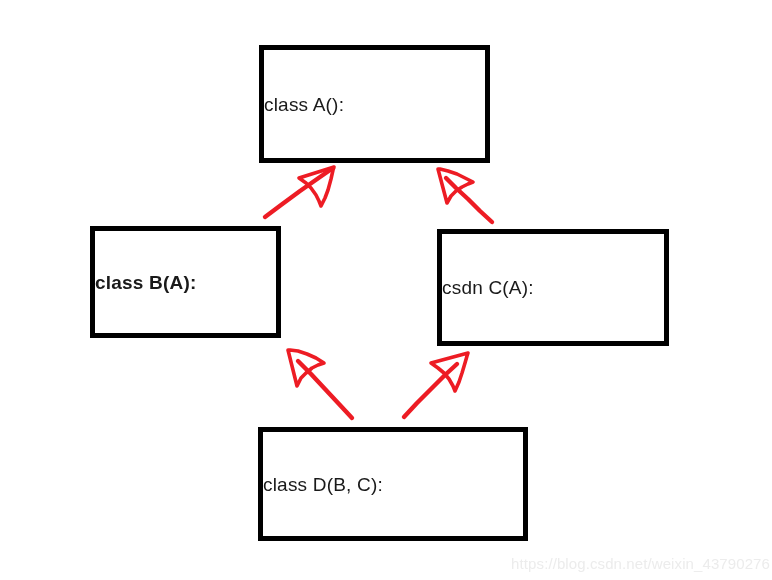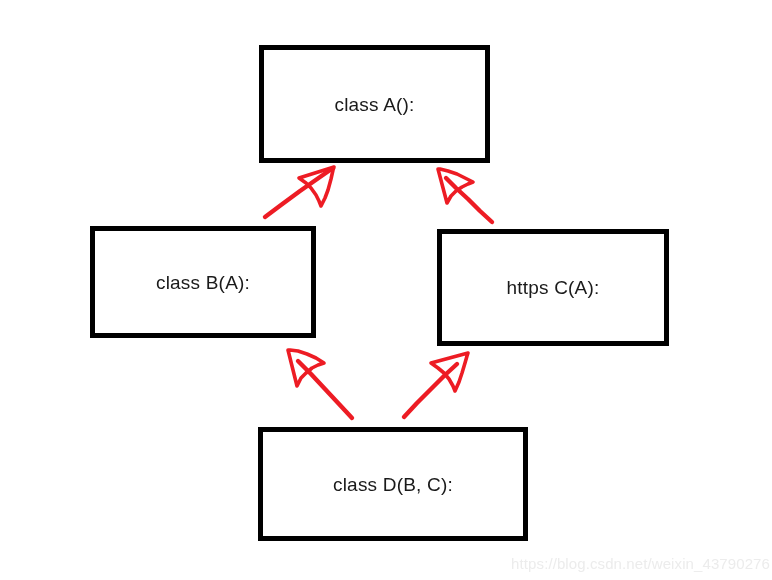--- a/index.html
+++ b/index.html
@@ -17,33 +17,32 @@
     background: #ffffff;
     overflow: hidden;
   }
   .node {
     position: absolute;
     box-sizing: border-box;
     background: #ffffff;
     border: 5px solid #000000;
     display: flex;
     align-items: center;
-    justify-content: center;
     z-index: 3;
   }
   .node-label {
     font-family: "Liberation Sans", sans-serif;
     font-size: 19px;
     color: #1a1a1a;
     letter-spacing: 0.2px;
     white-space: nowrap;
     line-height: 1;
   }
   #node-a { left: 259px; top: 45px;  width: 231px; height: 118px; }
-  #node-b { left: 90px;  top: 226px; width: 226px; height: 112px; }
+  #node-b { left: 90px;  top: 226px; width: 191px; height: 112px; font-weight: bold; }
   #node-c { left: 437px; top: 229px; width: 232px; height: 117px; }
   #node-d { left: 258px; top: 427px; width: 270px; height: 114px; }
 
   #arrows {
     position: absolute;
     left: 0;
     top: 0;
     width: 772px;
     height: 580px;
     z-index: 2;
@@ -94,21 +93,21 @@
 
   <div class="node" id="node-a">
     <span class="node-label">class A():</span>
   </div>
 
   <div class="node" id="node-b">
     <span class="node-label">class B(A):</span>
   </div>
 
   <div class="node" id="node-c">
-    <span class="node-label">https C(A):</span>
+    <span class="node-label">csdn C(A):</span>
   </div>
 
   <div class="node" id="node-d">
     <span class="node-label">class D(B, C):</span>
   </div>
 
   <div class="watermark">https://blog.csdn.net/weixin_43790276</div>
 
 </div>
 

